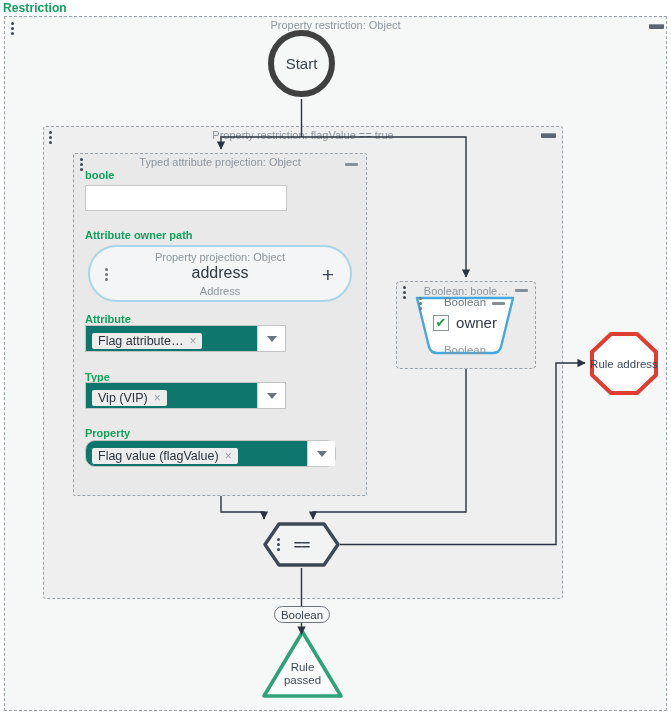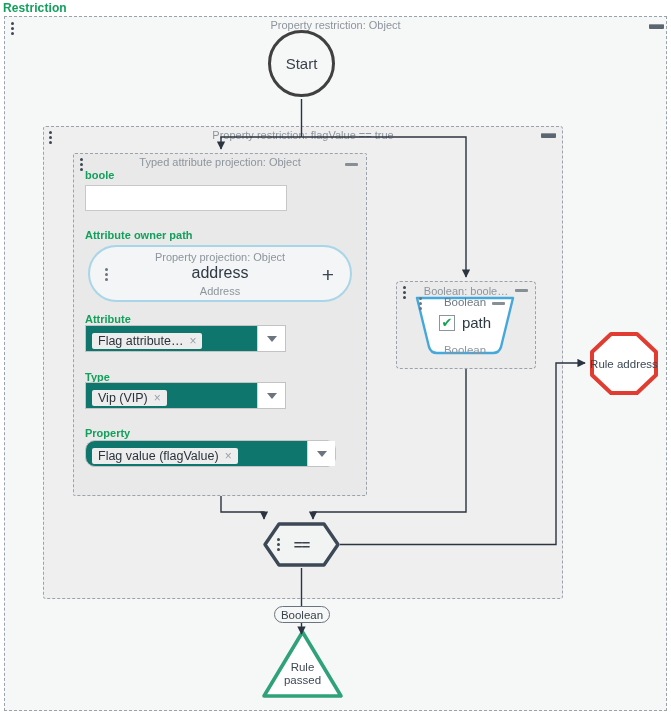--- a/index.html
+++ b/index.html
@@ -77,21 +77,21 @@
   #address-pill .pill-type{position:absolute;top:4px;left:0;right:0;text-align:center;font-size:11px;color:#8d959c;}
   #address-pill .pill-name{position:absolute;top:17px;left:0;right:0;text-align:center;font-size:16px;color:#2f3943;}
   #address-pill .pill-sub{position:absolute;top:38px;left:0;right:0;text-align:center;font-size:11px;color:#8d959c;}
   #address-pill .plus{
     position:absolute;right:14px;top:20px;width:16px;height:16px;color:#3d4856;font-size:21px;line-height:15px;text-align:center;
   }
 
   
   #start-node{
     position:absolute;left:268px;top:30px;width:67px;height:67px;border-radius:50%;
-    border:3px solid #404040;background:#f6f7f7;box-sizing:border-box;
+    border:6px solid #404040;background:#f6f7f7;box-sizing:border-box;
     display:flex;align-items:center;justify-content:center;font-size:15px;color:#39424b;
   }
 
   
   #bool-node{position:absolute;left:413px;top:294px;width:104px;height:63px;}
   #bool-node .shape{position:absolute;inset:0;}
   #bool-node .hdr{position:absolute;top:2px;left:0;right:0;text-align:center;font-size:11.5px;color:#6f7880;}
   #bool-node .val{position:absolute;top:20px;left:0;right:0;display:flex;align-items:center;justify-content:center;gap:7px;}
   #bool-node .chk{
     width:16px;height:16px;border:1px solid #8d959c;background:#fff;box-sizing:border-box;
@@ -227,21 +227,21 @@
     </div>
   <div class="minus thin" style="left:515px;top:289px;"></div>
 
   <div id="bool-node">
     <svg class="shape" viewBox="0 0 104 63" xmlns="http://www.w3.org/2000/svg">
       <path d="M4,4 L100,4 L88,53 Q86,59 80,59 L24,59 Q18,59 16,53 Z" fill="#ffffff" stroke="#45a8dd" stroke-width="2.4" stroke-linejoin="round"></path>
     </svg>
     <div class="hdr">Boolean</div>
     <div class="val">
       <span class="chk">✔</span>
-      <span class="truelbl">path</span>
+      <span class="truelbl">owner</span>
     </div>
     <div class="ftr">Boolean</div>
   </div>
   <div class="dots light" style="left:419px;top:297px;">
       <i></i>
       <i></i>
       <i></i>
     </div>
   <div class="minus thin" style="left:492px;top:302px;"></div>
 

